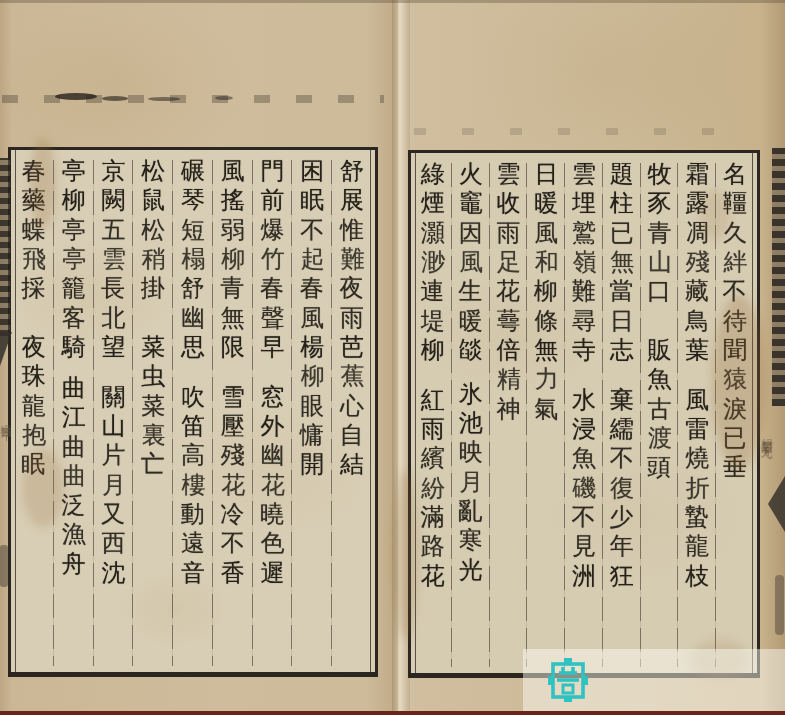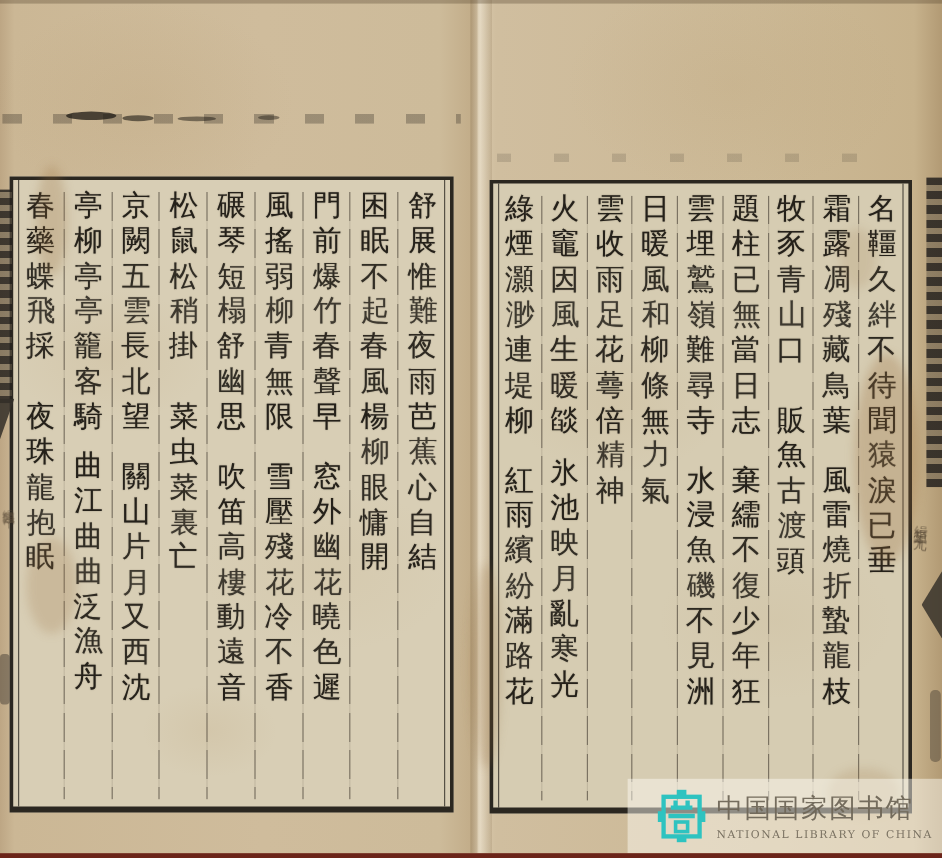--- a/index.html
+++ b/index.html
@@ -508,20 +508,16 @@
         <path d="M9 22 h22"></path>
         <rect x="15" y="27" width="10" height="8" stroke-width="3"></rect>
       </g>
       <g fill="#2ec3c0">
         <rect x="16" y="0" width="8" height="5"></rect>
         <rect x="16" y="39" width="8" height="5"></rect>
         <rect x="0" y="18" width="4" height="9"></rect>
         <rect x="36" y="18" width="4" height="9"></rect>
       </g>
     </svg>
-    <div class="wm-texts">
-      <div class="wm-cn">中国国家图书馆</div>
-      <div class="wm-en">NATIONAL LIBRARY OF CHINA</div>
-    </div>
   </div>
 
   <div class="bottom-strip"></div>
 </div>
 
 </body></html>

